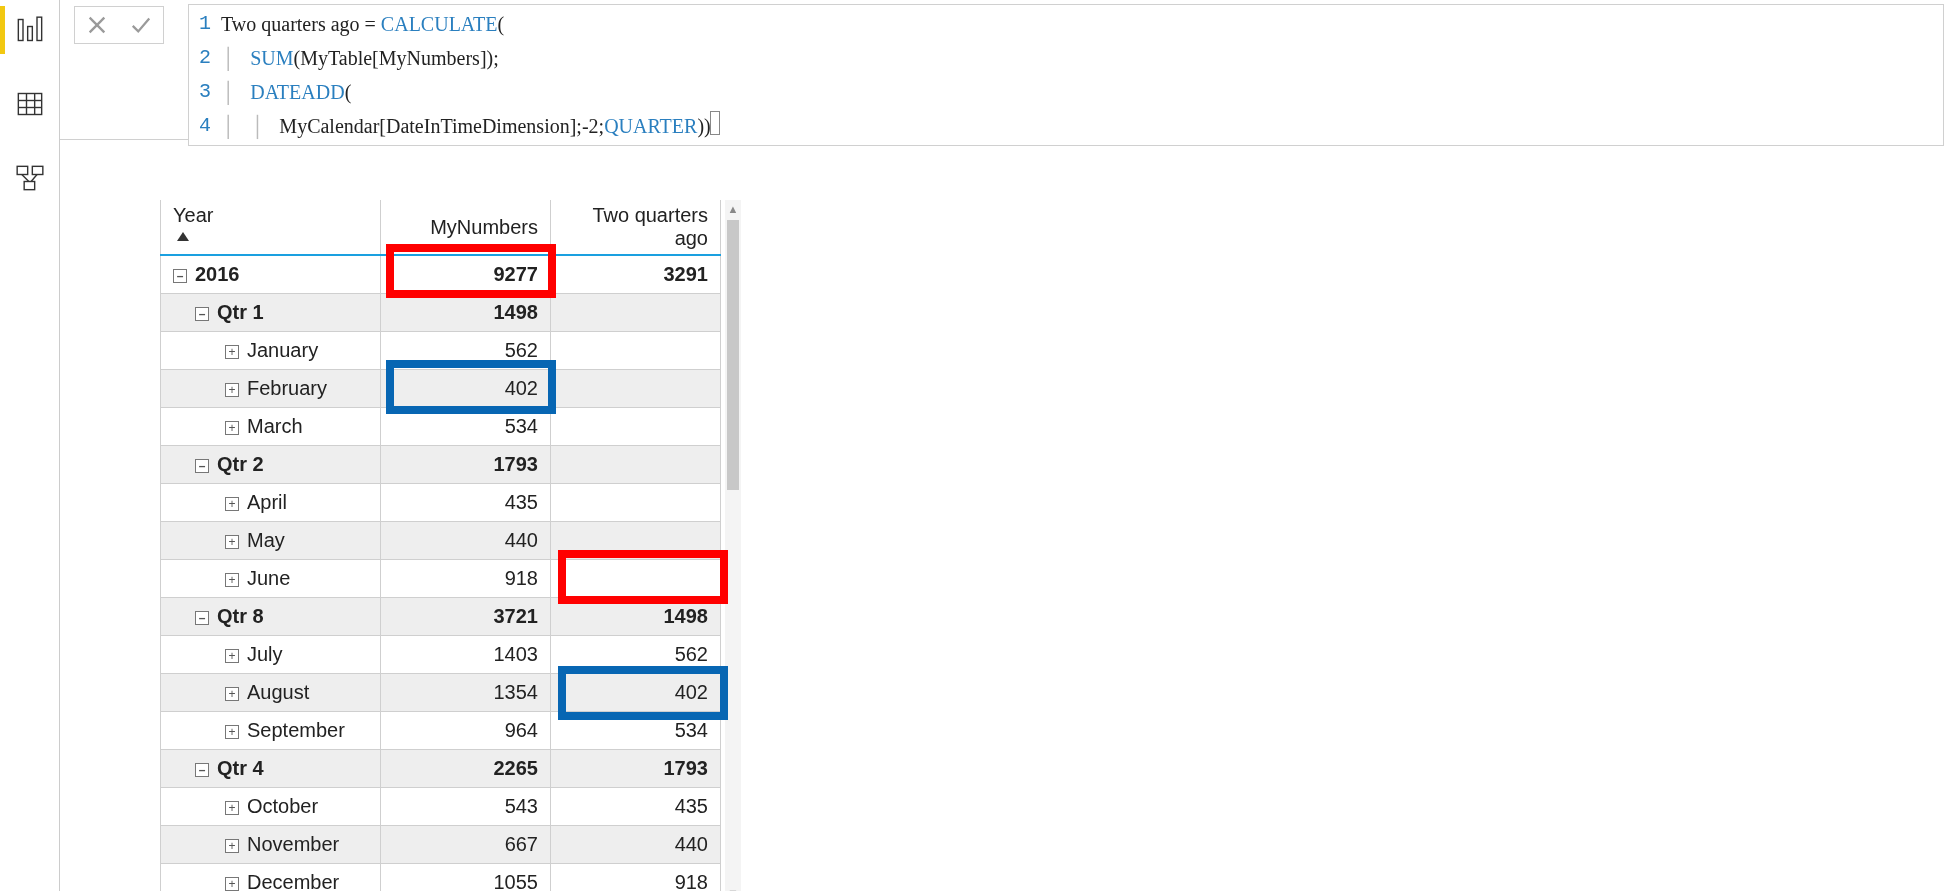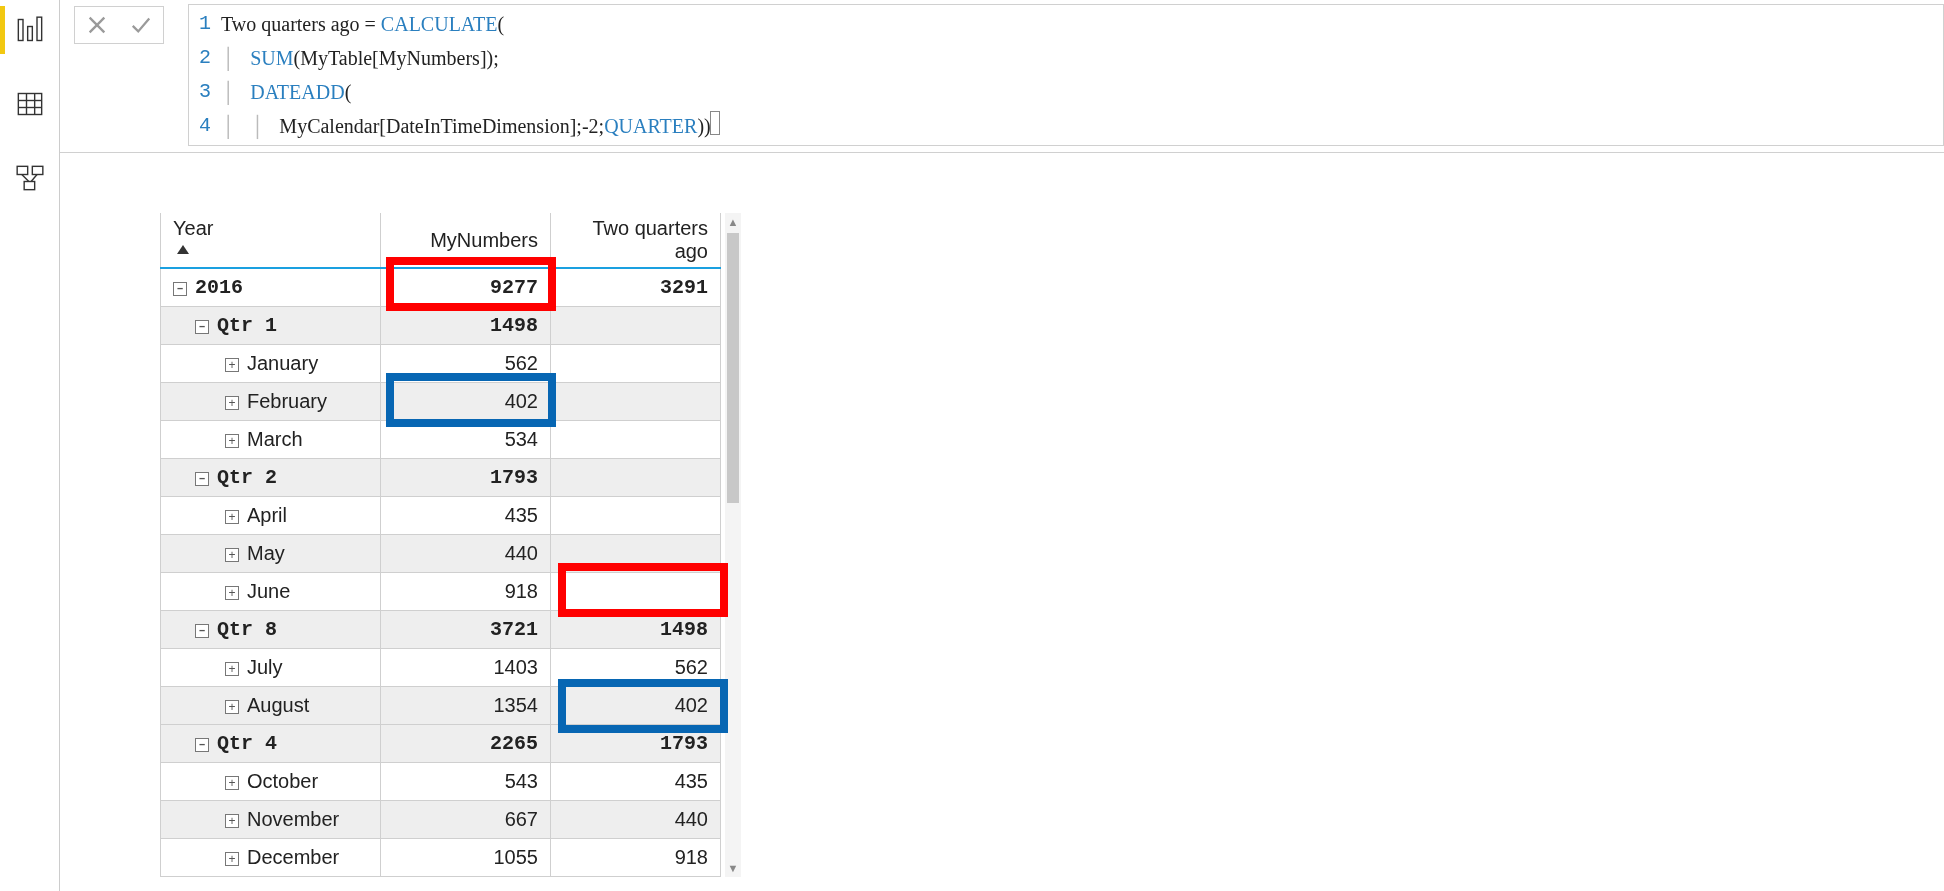--- a/index.html
+++ b/index.html
@@ -113,21 +113,21 @@
     background: #fff;
     font-weight: normal;
     border-top: none;
     border-bottom: 2px solid #1aa0e0;
     text-align: left;
   }
   .matrix thead th.num { text-align: right; }
   .col-year { width: 220px; }
   .col-num { width: 170px; text-align: right; }
   .row-shade td { background: #eeeeee; }
-  .bold td, .bold th { font-weight: 700; font-family: Liberation Mono, monospace; }
+  .bold td, .bold th { font-weight: 700; }
   .lvl0 { padding-left: 12px !important; }
   .lvl1 { padding-left: 34px !important; margin-left: 24px; }
   .lvl2 { padding-left: 64px !important; margin-top: 24px; }
   .tree-ic {
     display:inline-block;
     width:14px; height:14px;
     border:1px solid #777;
     color:#555;
     font-size:12px;
     line-height:12px;
@@ -295,20 +295,25 @@
             <tr>
               <td class="col-year lvl2"><span class="tree-ic">+</span><span>July</span></td>
               <td class="col-num">1403</td>
               <td class="col-num">562</td>
             </tr>
             <tr class="row-shade">
               <td class="col-year lvl2"><span class="tree-ic">+</span><span>August</span></td>
               <td class="col-num">1354</td>
               <td class="col-num">402</td>
             </tr>
+            <tr>
+              <td class="col-year lvl2"><span class="tree-ic">+</span><span>September</span></td>
+              <td class="col-num">964</td>
+              <td class="col-num">534</td>
+            </tr>
             <tr class="row-shade bold">
               <td class="col-year lvl1"><span class="tree-ic">–</span><span>Qtr 4</span></td>
               <td class="col-num">2265</td>
               <td class="col-num">1793</td>
             </tr>
             <tr>
               <td class="col-year lvl2"><span class="tree-ic">+</span><span>October</span></td>
               <td class="col-num">543</td>
               <td class="col-num">435</td>
             </tr>

